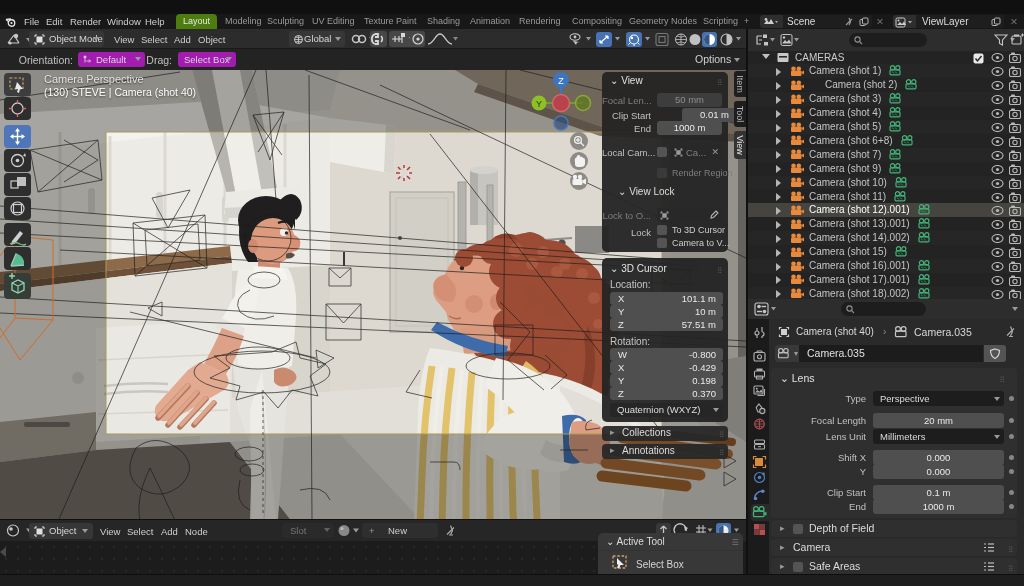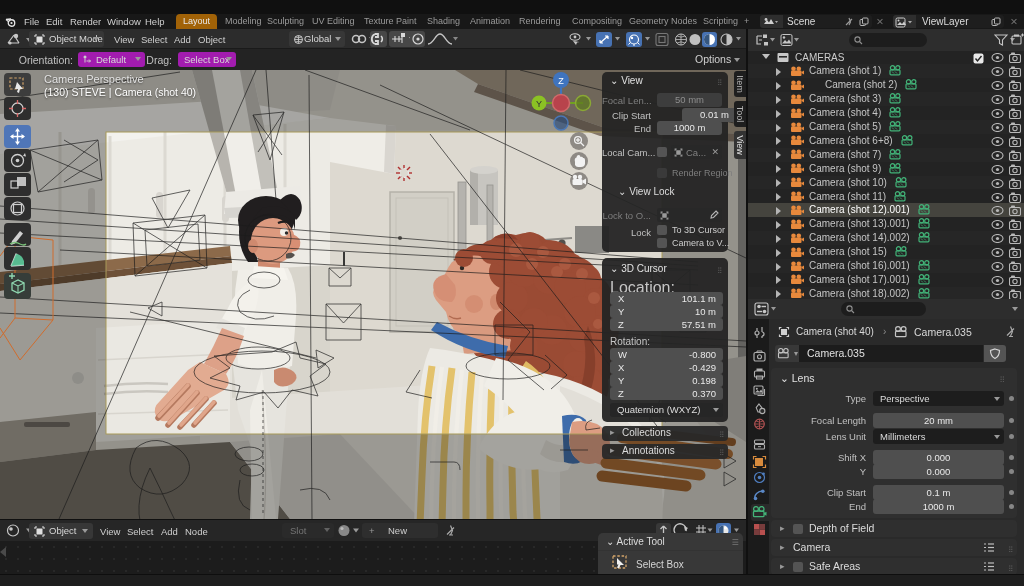--- a/index.html
+++ b/index.html
@@ -9,21 +9,21 @@
 .abs { position:absolute; white-space:nowrap; }
 .caret { display:inline-block; width:0; height:0; border-left:3.5px solid transparent; border-right:3.5px solid transparent; border-top:4px solid #9a9a9a; vertical-align:middle; }
 
 #macbar { left:0; top:0; width:1024px; height:14px; background:#3d3e40; }
 .light { position:absolute; top:4px; width:7px; height:7px; border-radius:50%; }
 #mactitle { position:absolute; left:0; right:0; top:1px; text-align:center; color:#e3e3e3; font-size:9px; font-weight:bold; }
 
 #row2 { left:0; top:14px; width:1024px; height:15px; background:#181818; }
 .menu { position:absolute; top:2px; color:#cfcfcf; font-size:9.5px; white-space:nowrap; }
 .wtab { position:absolute; top:0px; height:15px; line-height:15px; color:#9a9a9a; font-size:9px; padding:0; white-space:nowrap; }
-.wtab.active { background:#a16207; color:#e8e8e8; border-radius:4px 4px 0 0; }
+.wtab.active { background:#4d7c0f; color:#e8e8e8; border-radius:4px 4px 0 0; }
 
 #row3 { left:0; top:29px; width:746px; height:20px; background:#2c2c2c; border-bottom:1px solid #1a1a1a; }
 #row4 { left:0; top:49px; width:746px; height:21px; background:#232323; }
 .hbtn { position:absolute; background:#373737; border-radius:3px; color:#d8d8d8; font-size:9.5px; white-space:nowrap; }
 .dfield { position:absolute; background:#a21caf; border-radius:3px; color:#d8d8d8; font-size:9.5px; white-space:nowrap; }
 
 #outliner { left:748px; top:29px; width:276px; height:269px; background:#232323; }
 #props { left:748px; top:299px; width:276px; height:287px; background:#2a2a2a; }
 
 #viewport { left:0; top:70px; width:746px; height:449px; background:#8f8e8b; overflow:hidden; }
@@ -643,21 +643,21 @@
     </div>
     <div class="lbl" style="left:0px; top:155px; width:49px;">Lock</div>
     <span class="chk" style="left:55px; top:153px;"></span>
     <div class="abs" style="left:70px; top:153px; color:#cdcdcd; font-size:9px;">To 3D Cursor</div>
     <span class="chk" style="left:55px; top:166px;"></span>
     <div class="abs" style="left:70px; top:166px; color:#cdcdcd; font-size:9px;">Camera to V...</div>
   </div>
   <div class="abs" style="left:602px; top:188px; width:126px; height:164px; background:rgba(36,36,36,0.95); border-radius:5px;">
     <div class="abs" style="left:8px; top:5px; color:#e2e2e2; font-size:10px;">⌄ 3D Cursor</div>
     <div class="abs" style="right:6px; top:6px; color:#6e6e6e; font-size:8px;">⁝⁝</div>
-    <div class="abs" style="left:8px; top:21px; color:#c5c5c5; font-size:16px;">Location:</div>
+    <div class="abs" style="left:8px; top:21px; color:#c5c5c5; font-size:10px;">Location:</div>
     <div class="valbox" style="left:8px; top:33.5px; width:113px; height:13px; line-height:13px;">
           <span style="position:absolute; left:8px;">X</span>
           <span style="position:absolute; right:7px;">101.1 m</span>
         </div>
     <div class="valbox" style="left:8px; top:46.5px; width:113px; height:13px; line-height:13px;">
           <span style="position:absolute; left:8px;">Y</span>
           <span style="position:absolute; right:7px;">10 m</span>
         </div>
     <div class="valbox" style="left:8px; top:59.5px; width:113px; height:13px; line-height:13px;">
           <span style="position:absolute; left:8px;">Z</span>

